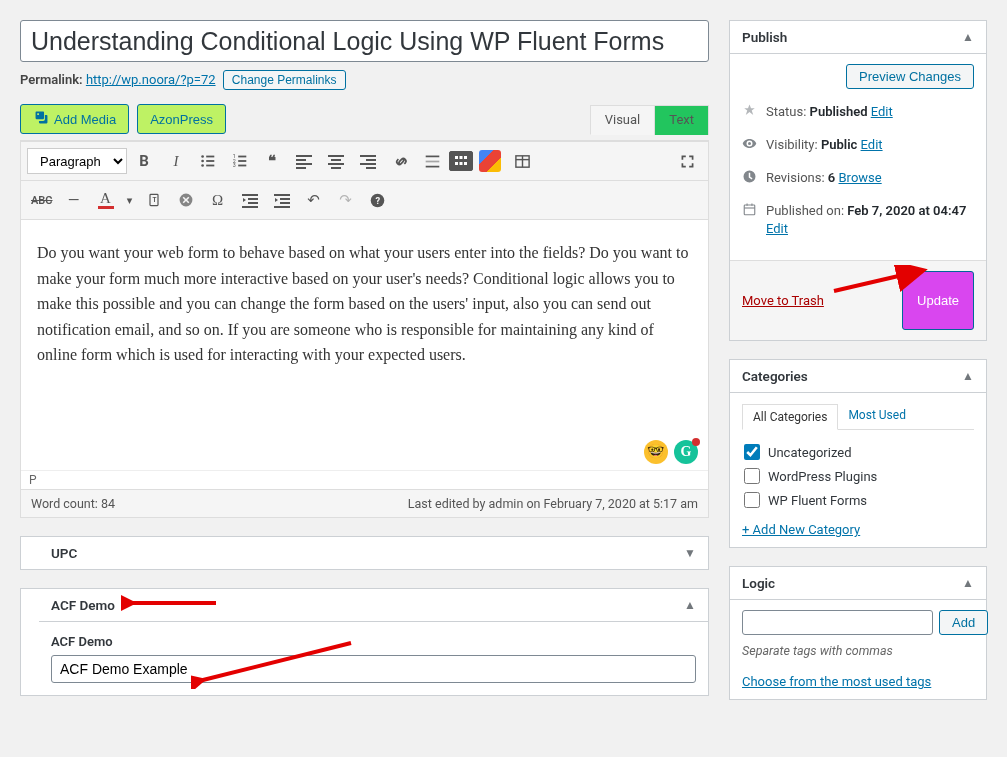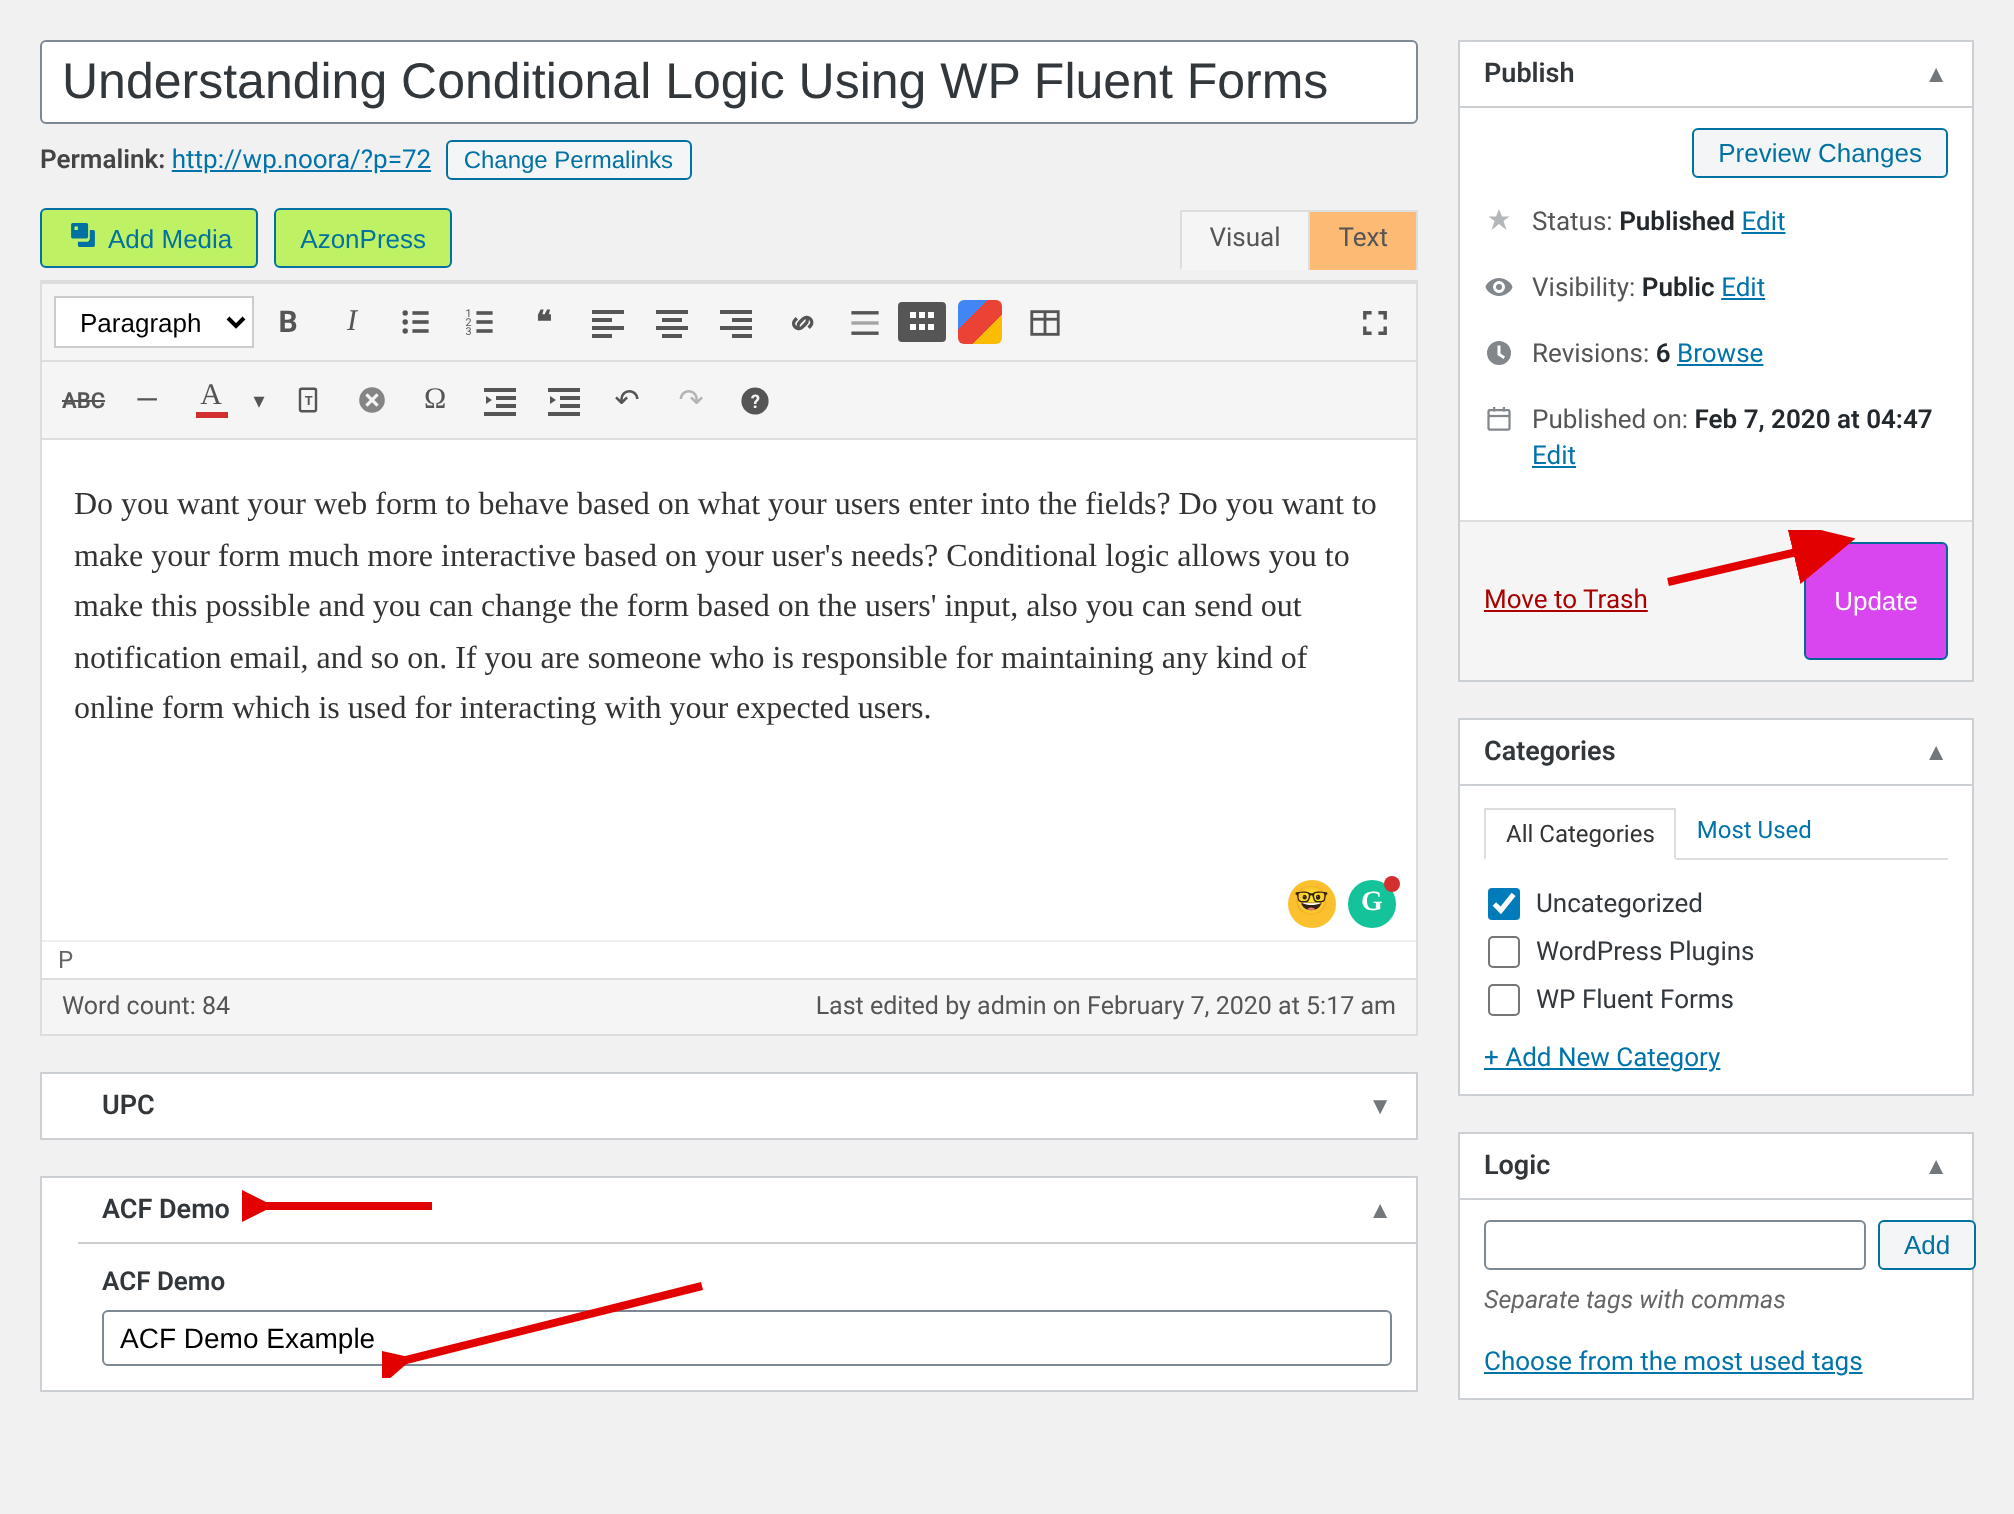--- a/index.html
+++ b/index.html
@@ -67,21 +67,21 @@
   display: flex;
   justify-content: flex-end;
   position: relative;
   top: 1px;
   z-index: 2;
 }
 .editor-tab {
   padding: 6px 14px;
   border: 1px solid #ddd;
   border-bottom: none;
-  background: #fdba74;
+  background: #22c55e;
   font-size: 13px;
   color: #555;
   cursor: pointer;
   margin-left: -1px;
 }
 .editor-tab.active {
   background: #f5f5f5;
   color: #555;
   border-bottom: 1px solid #f5f5f5;
 }

